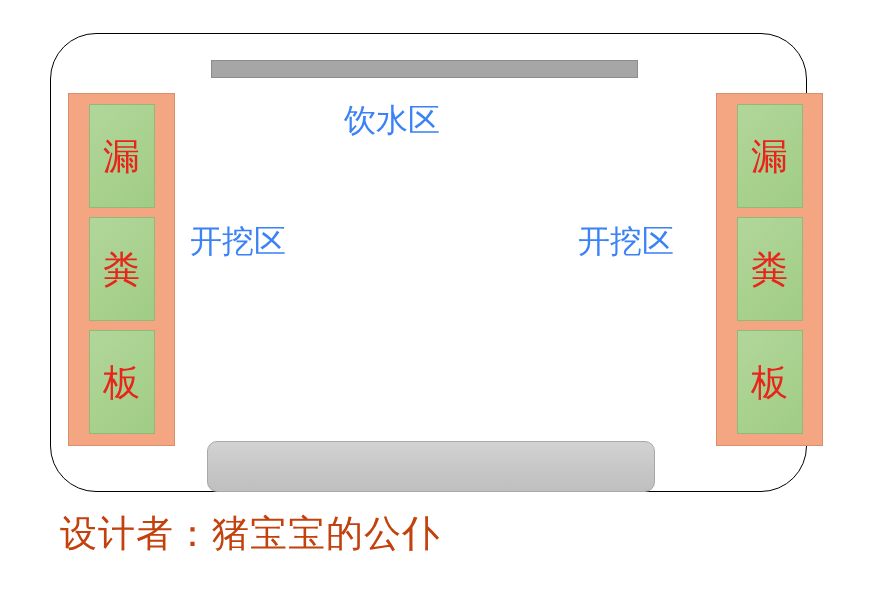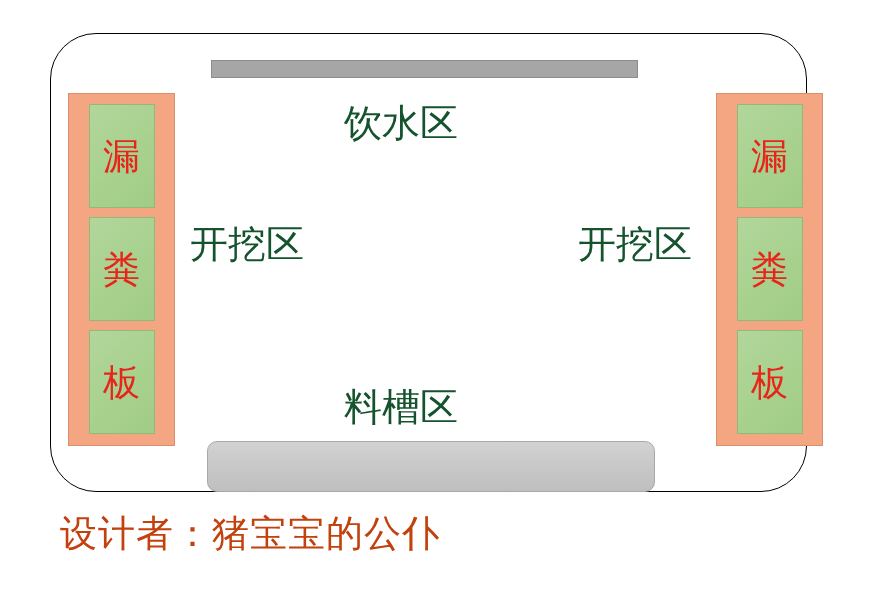--- a/index.html
+++ b/index.html
@@ -93,22 +93,22 @@
     font-size: 37px;
     line-height: 1;
     font-family: "DejaVu Sans", "Liberation Sans", sans-serif;
     font-weight: normal;
     letter-spacing: 0;
   }
 
   
   .zone-label {
     position: absolute;
-    color: #14532d;
-    font-size: 38px;
+    color: #3b82f6;
+    font-size: 32px;
     line-height: 1;
     white-space: nowrap;
     font-family: "DejaVu Serif", "Liberation Serif", serif;
   }
   .zone-water   { left: 344px; top: 104px; }
   .zone-dig-l   { left: 190px; top: 225px; }
   .zone-dig-r   { left: 578px; top: 225px; }
   .zone-trough  { left: 344px; top: 388px; }
 
   
@@ -158,17 +158,16 @@
       <span class="slat-char">板</span>
     </div>
   </div>
 
   <div class="zone-label zone-water">饮水区</div>
 
   <div class="zone-label zone-dig-l">开挖区</div>
 
   <div class="zone-label zone-dig-r">开挖区</div>
 
-  <div class="zone-label zone-trough">料槽区</div>
 
   <div class="designer">设计者：猪宝宝的公仆</div>
 
 </div>
 
 </body></html>

